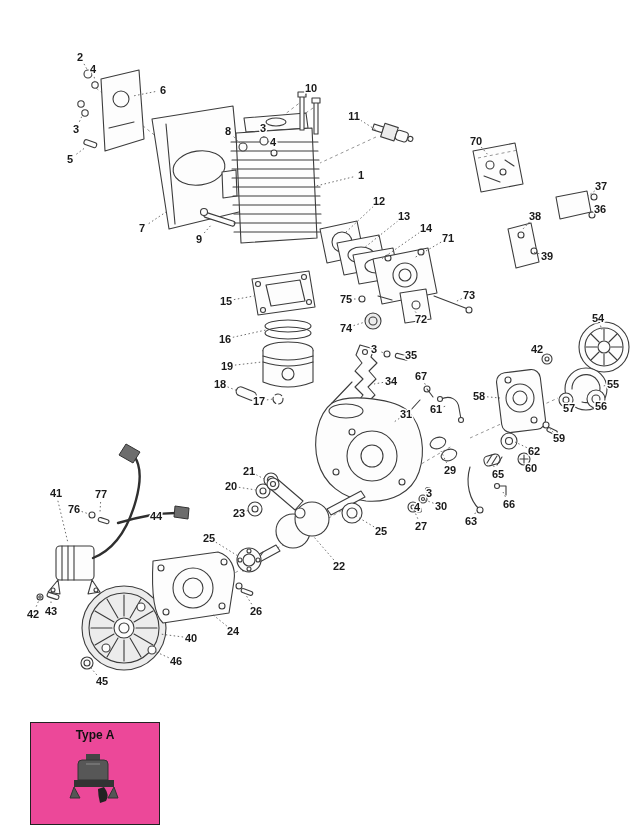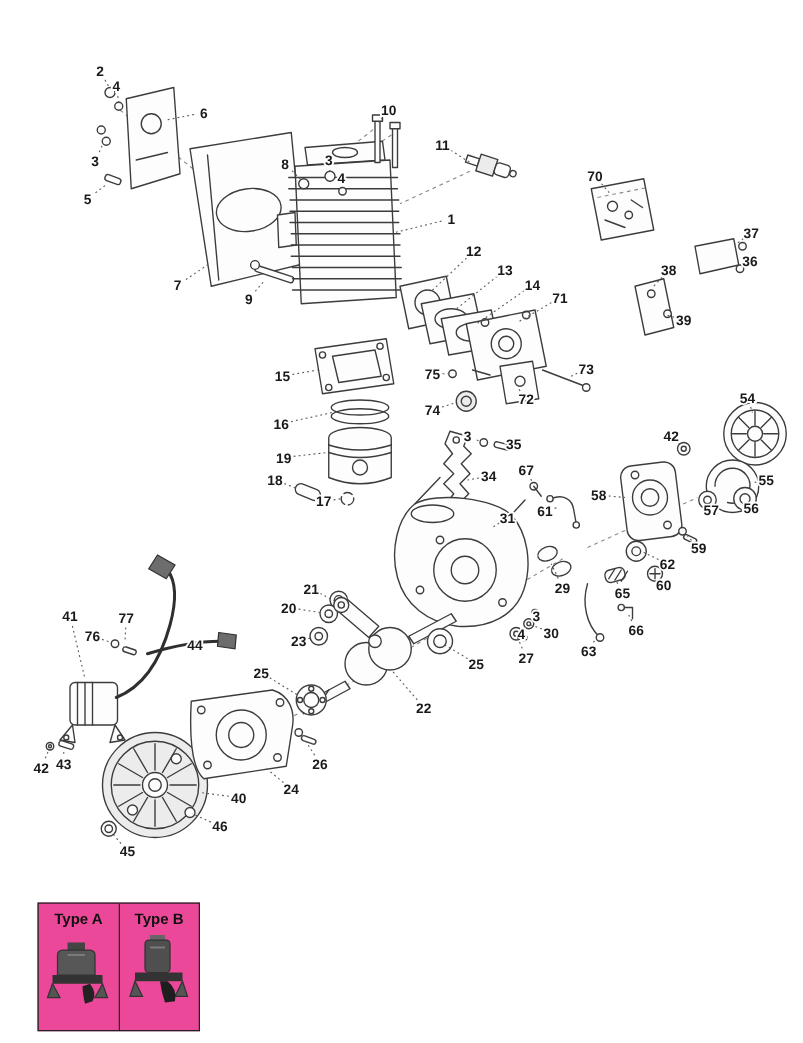--- a/index.html
+++ b/index.html
@@ -461,26 +461,15 @@
     <div class="legend-title">Type A</div>
     <svg width="54" height="66" viewBox="0 0 54 66">
       <rect x="18" y="12" width="14" height="6" fill="#444"></rect>
       <path d="M14,18 h22 a4,4 0 0 1 4,4 v16 h-30 v-16 a4,4 0 0 1 4,-4 z" fill="#575757" stroke="#333"></path>
       <rect x="6" y="38" width="40" height="7" fill="#333"></rect>
       <path d="M6,45 L2,56 L12,56 Z M46,45 L50,56 L40,56 Z" fill="#555" stroke="#333"></path>
       <path d="M36,45 q6,8 2,14 l-6,2 q-2,-8 -2,-14 z" fill="#222"></path>
       <path d="M18,22 h14" stroke="#7a7a7a" stroke-width="1.5"></path>
     </svg>
   </div>
-  <div class="legend-cell right">
-    <div class="legend-title">Type B</div>
-    <svg width="54" height="66" viewBox="0 0 54 66">
-      <rect x="20" y="6" width="12" height="6" fill="#666"></rect>
-      <rect x="16" y="10" width="20" height="26" rx="3" fill="#4f4f4f" stroke="#333"></rect>
-      <rect x="8" y="36" width="38" height="7" fill="#333"></rect>
-      <path d="M8,43 L4,55 L14,55 Z M46,43 L50,55 L40,55 Z" fill="#555" stroke="#333"></path>
-      <path d="M34,43 q8,6 6,16 l-8,1 q-3,-9 -4,-17 z" fill="#1e1e1e"></path>
-      <path d="M20,16 h12" stroke="#7a7a7a" stroke-width="1.5"></path>
-    </svg>
-  </div>
 </div>
 
 </div>
 
 </body></html>

